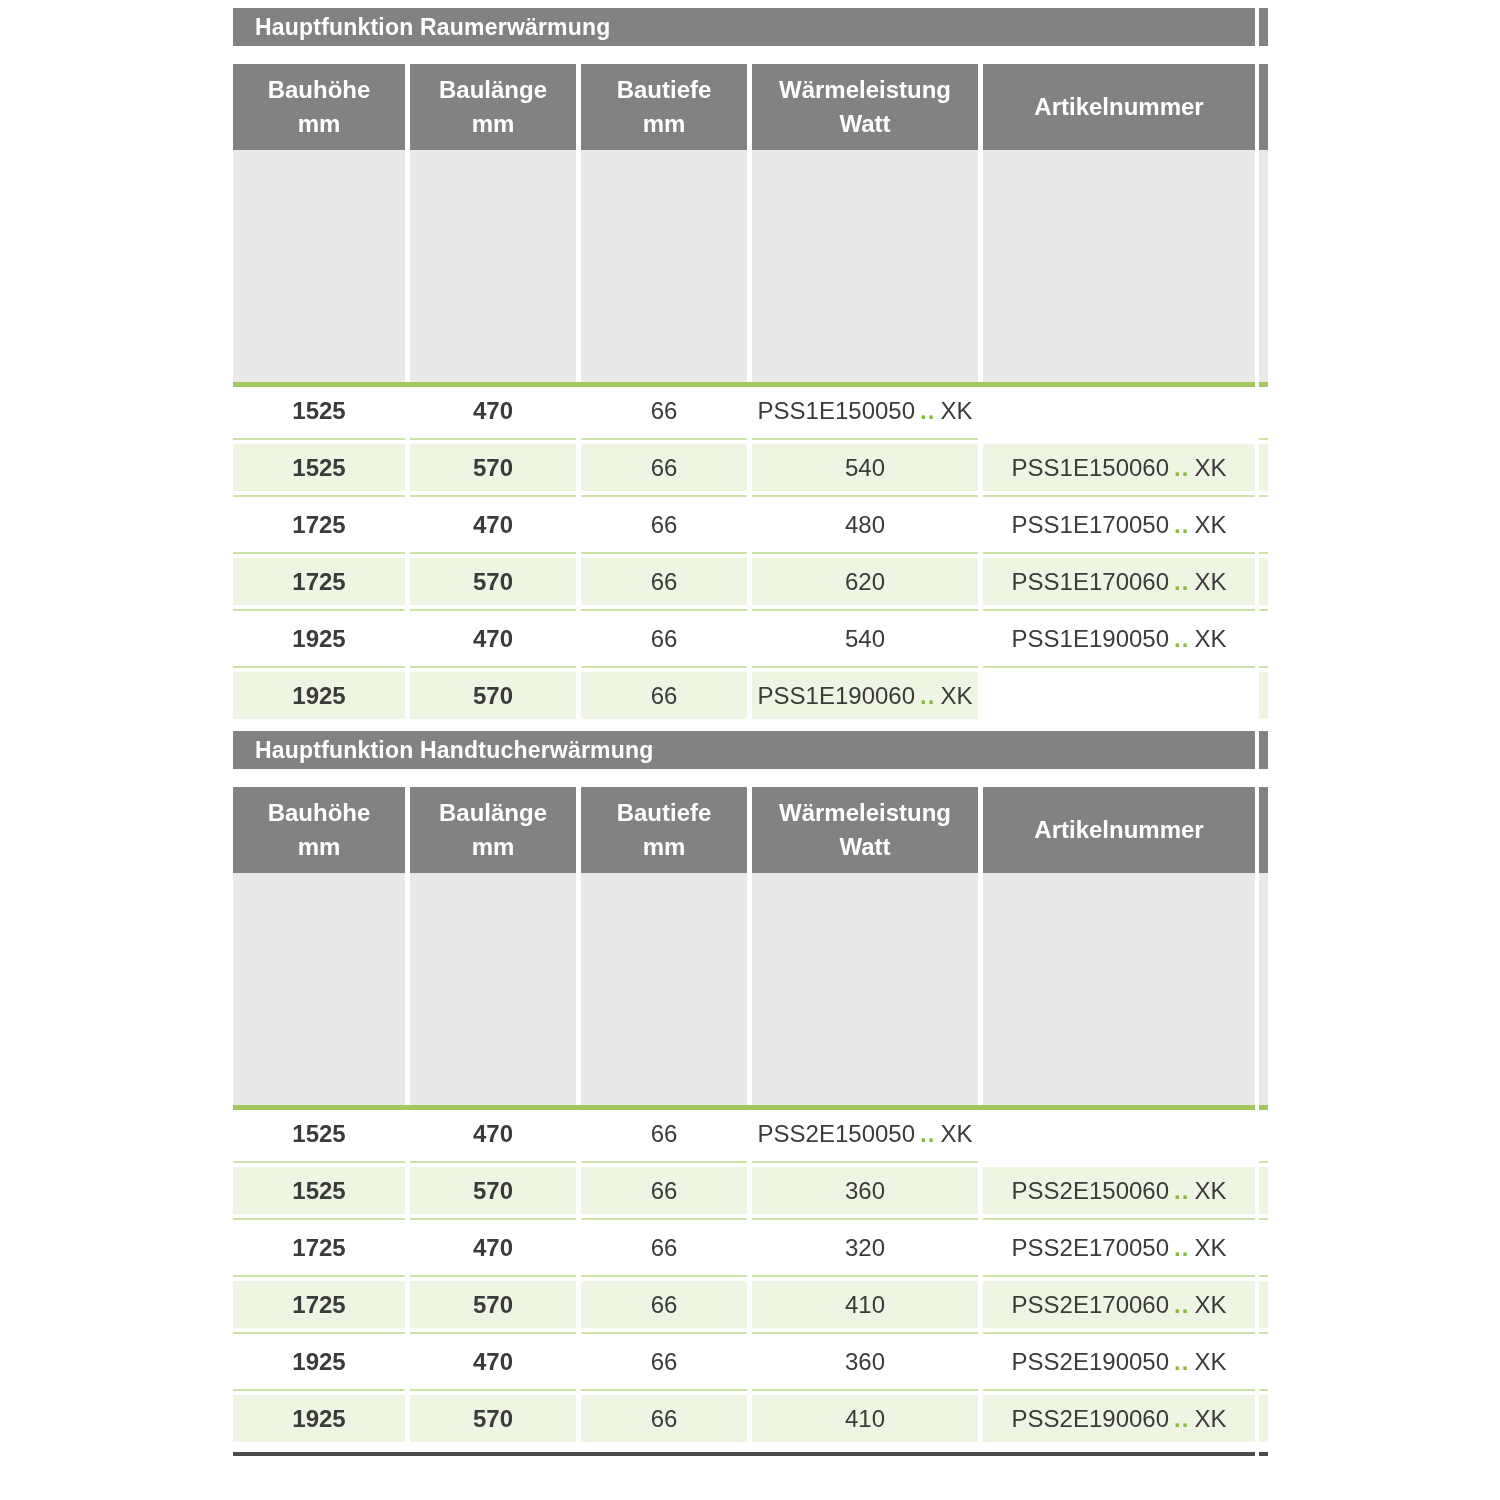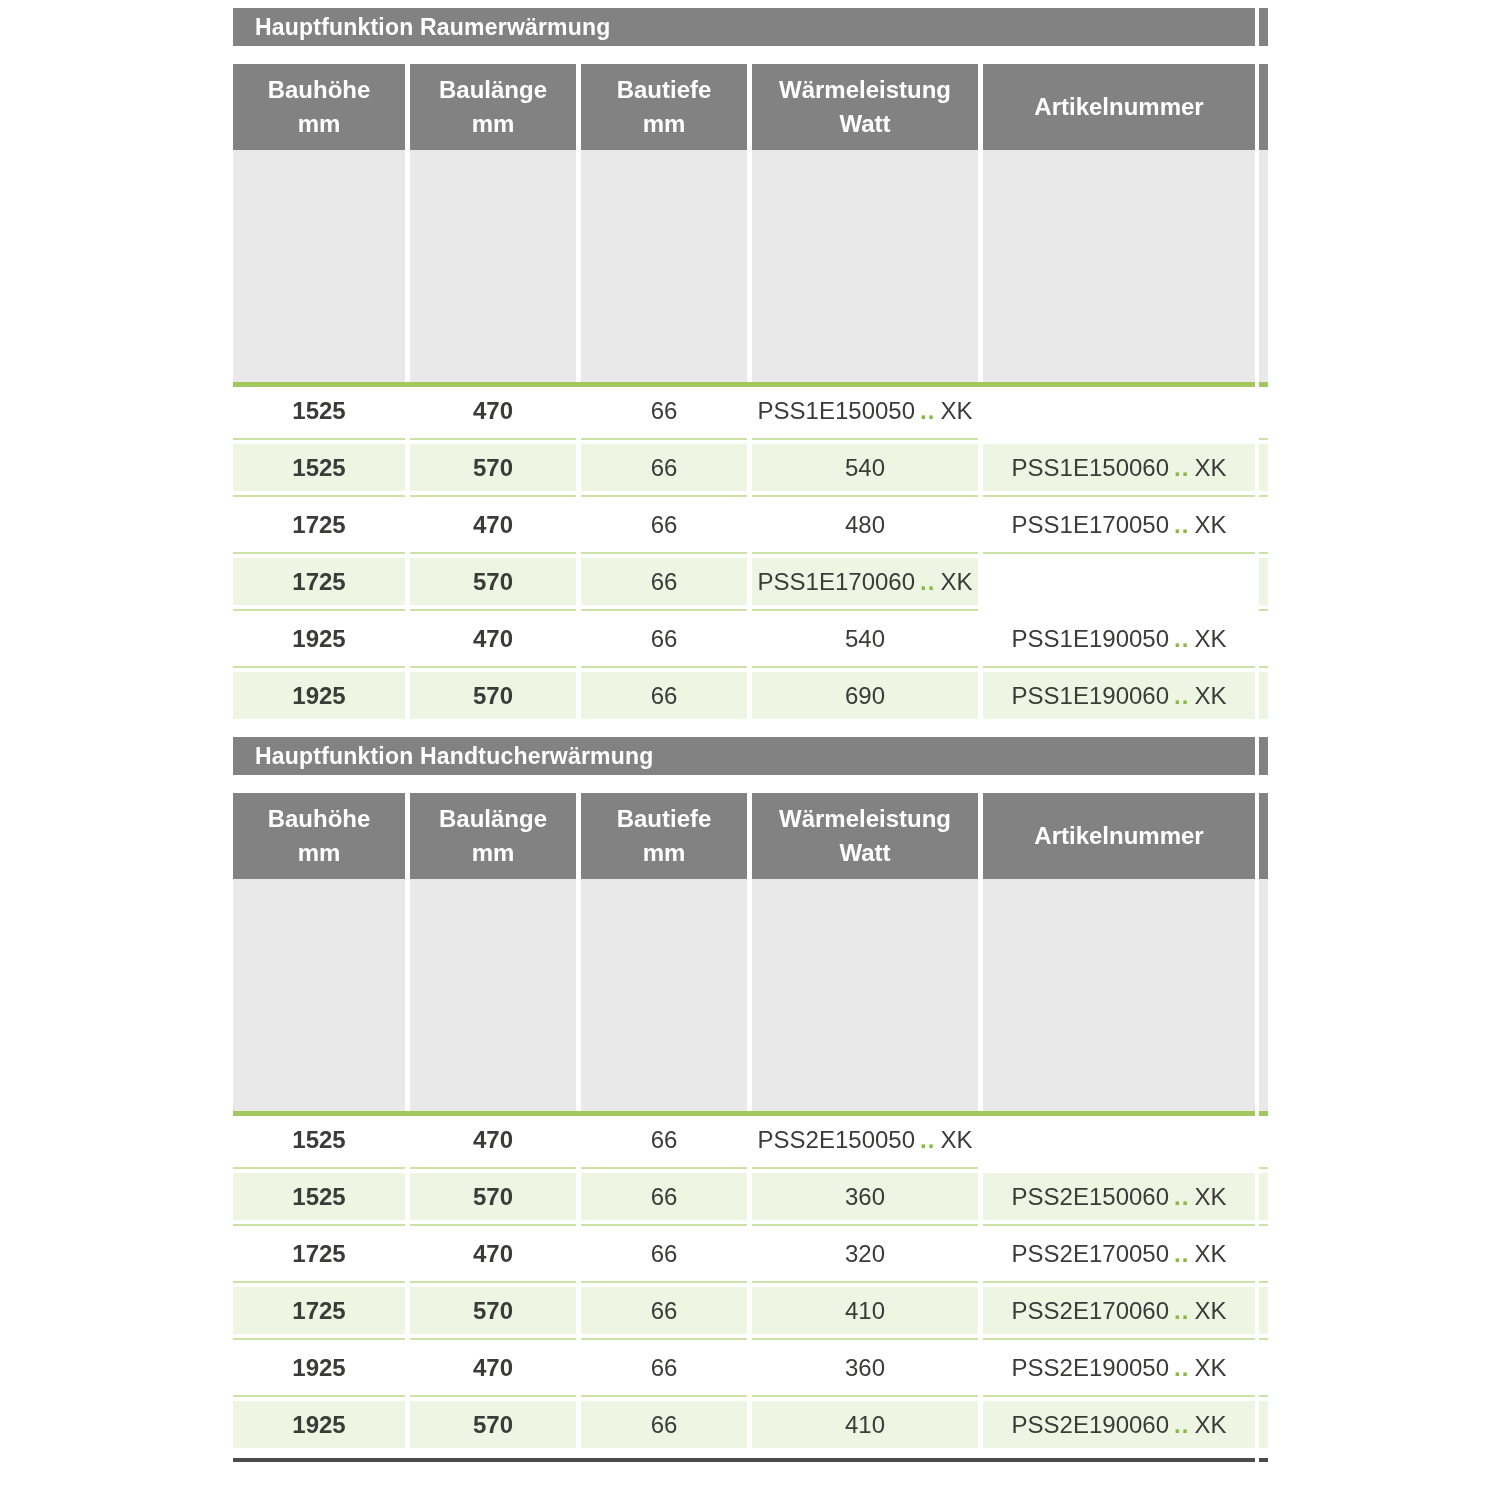--- a/index.html
+++ b/index.html
@@ -83,21 +83,21 @@
     height: 2px;
     background: var(--sep-green, #cde2a6);
   }
   .cell.bold { font-weight: 700; text-align: right; }
   .dots {
     color: var(--dot-green, #8aba44);
     font-weight: 700;
     margin: 0 5px;
     letter-spacing: 1px;
   }
-  .section-2 { margin-top: 18px; }
+  .section-2 { margin-top: 12px; }
 </style>
 </head>
 <body>
 
 <div class="page">
 
   <section class="table-section">
     <div class="band b-title">
       <div class="main title-bar">
         <span>Hauptfunktion Raumerwärmung</span>
@@ -192,20 +192,21 @@
               <span>XK</span>
             </div>
           </div>
           <div class="sliver cell"></div>
         </div>
         <div class="band row-band alt">
           <div class="main grid row-grid">
             <div class="cell bold">1725</div>
             <div class="cell bold">570</div>
             <div class="cell">66</div>
+            <div class="cell">620</div>
             <div class="cell">
               <span>PSS1E170060</span>
               <span class="dots">..</span>
               <span>XK</span>
             </div>
           </div>
           <div class="sliver cell"></div>
         </div>
         <div class="band row-band">
           <div class="main grid row-grid">
@@ -219,21 +220,20 @@
               <span>XK</span>
             </div>
           </div>
           <div class="sliver cell"></div>
         </div>
         <div class="band row-band alt">
           <div class="main grid row-grid">
             <div class="cell bold">1925</div>
             <div class="cell bold">570</div>
             <div class="cell">66</div>
-            <div class="cell">690</div>
             <div class="cell">
               <span>PSS1E190060</span>
               <span class="dots">..</span>
               <span>XK</span>
             </div>
           </div>
           <div class="sliver cell"></div>
         </div>
       </div>
   </section>

